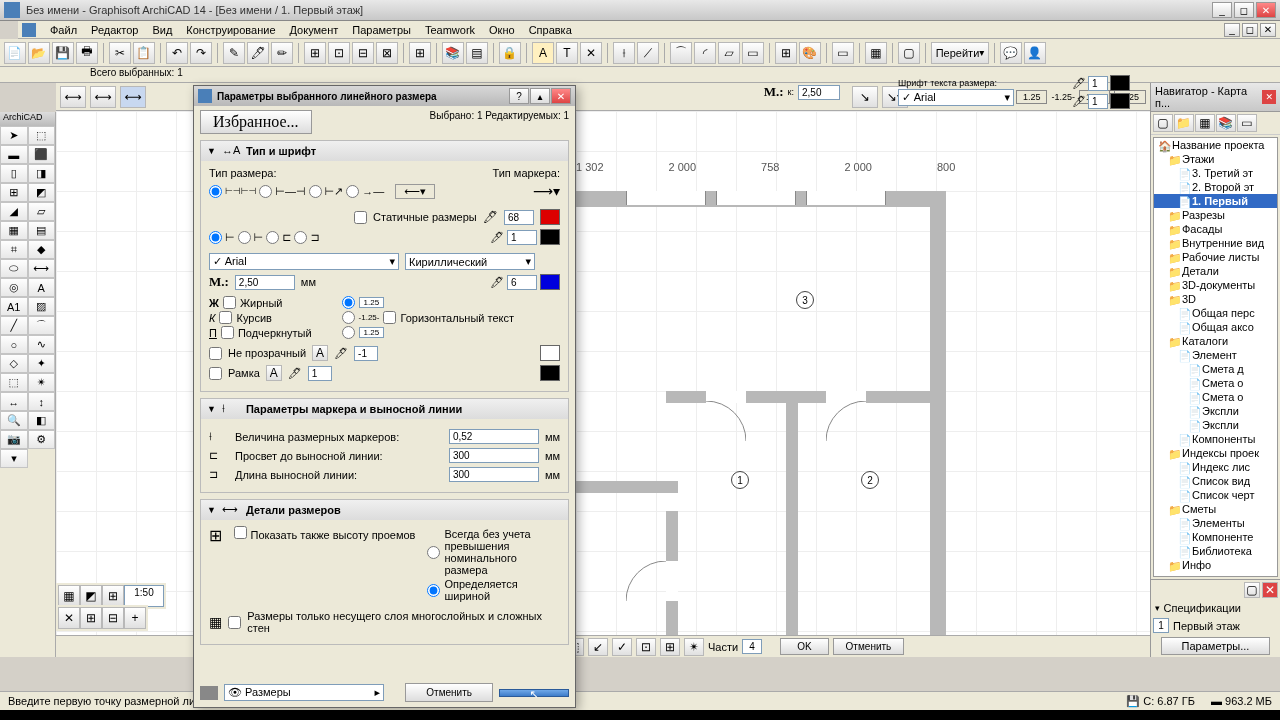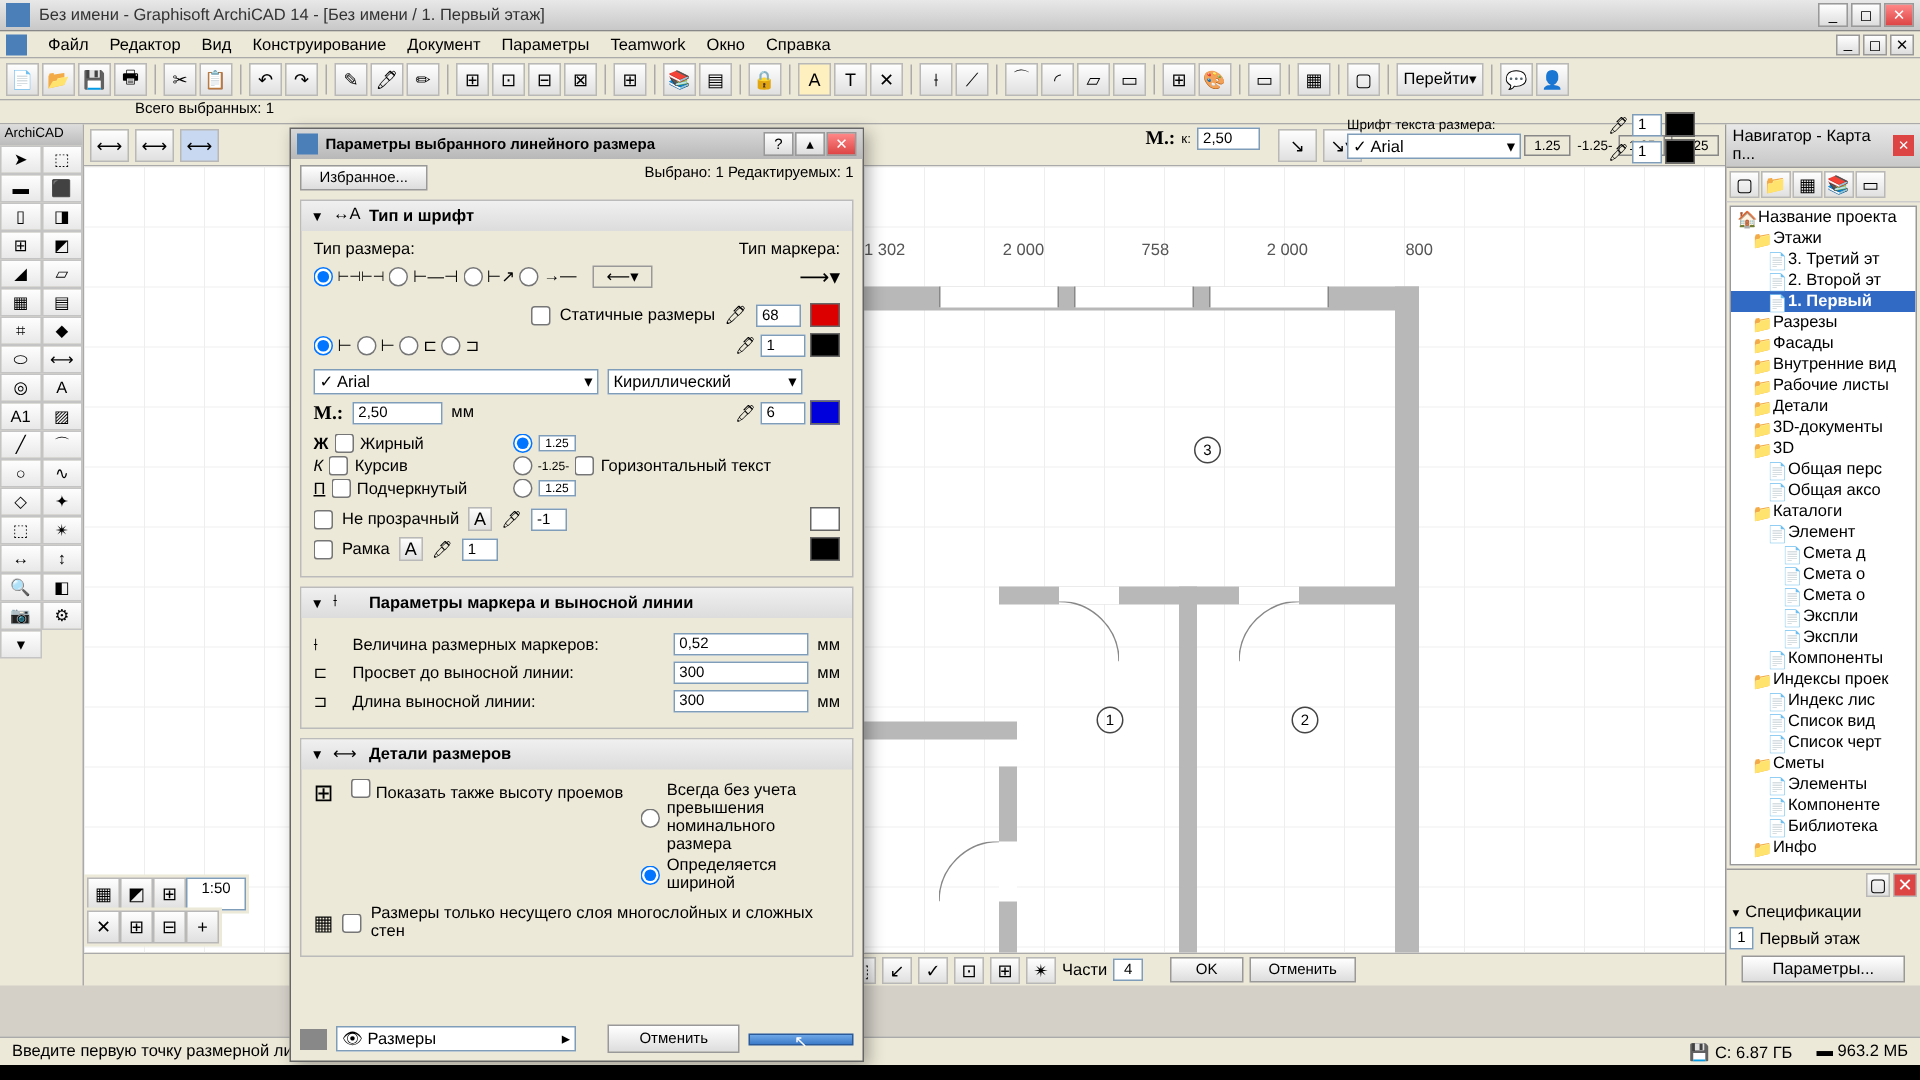--- a/index.html
+++ b/index.html
@@ -6,35 +6,35 @@
 body { background: #000; overflow: hidden; width: 1280px; height: 720px; }
 .app { background: #d4d0c8; width: 1280px; height: 710px; position: relative; }
 
 .titlebar { background: linear-gradient(to bottom, #e8e8e8, #c8c8c8); height: 21px; display: flex; align-items: center; padding: 0 4px; border-bottom: 1px solid #888; }
 .titlebar-icon { width: 16px; height: 16px; background: #4a7fb8; margin-right: 6px; }
 .titlebar-text { flex: 1; color: #333; }
 .win-controls { display: flex; gap: 2px; }
 .win-btn { width: 20px; height: 16px; background: linear-gradient(to bottom, #fff, #ddd); border: 1px solid #999; display: flex; align-items: center; justify-content: center; cursor: pointer; font-size: 10px; }
 .win-btn.close { background: linear-gradient(to bottom, #f88, #d44); color: #fff; }
 
-.menubar { background: #ece9d8; height: 18px; display: flex; align-items: center; padding: 0 4px; gap: 2px; border-bottom: 1px solid #aaa; }
+.menubar { background: #ece9d8; height: 18px; display: flex; align-items: center; padding: 0 4px; gap: 2px; border-bottom: 1px solid #aaa; margin-left: 18px; }
 .menu-item { padding: 1px 6px; cursor: pointer; }
 .doc-ctrls { margin-left: auto; display: flex; gap: 2px; }
 .doc-ctrls .win-btn { width: 16px; height: 14px; }
 
 .toolbar { background: #ece9d8; height: 28px; display: flex; align-items: center; padding: 2px 4px; gap: 2px; border-bottom: 1px solid #aaa; }
 .tbtn { width: 22px; height: 22px; background: linear-gradient(to bottom, #fefefe, #e0e0e0); border: 1px solid #b8b8b8; display: flex; align-items: center; justify-content: center; cursor: pointer; font-size: 12px; }
 .tbtn.wide { width: 58px; font-size: 10px; padding: 0 4px; }
 .tsep { width: 1px; height: 20px; background: #aaa; margin: 0 3px; }
 
 .selbar { background: #ece9d8; height: 16px; padding: 0 90px; font-size: 10px; border-bottom: 1px solid #aaa; }
 
 .workspace { display: flex; height: 574px; }
 
-.toolbox { width: 56px; background: #ece9d8; border-right: 1px solid #aaa; display: flex; flex-direction: column; }
+.toolbox { width: 56px; background: #ece9d8; border-right: 1px solid #aaa; display: flex; flex-direction: column; margin-top: 29px; }
 .toolbox-row { display: flex; }
 .tool { width: 28px; height: 19px; border: 1px solid #c4c4c4; background: linear-gradient(to bottom, #fefefe, #e8e8e8); display: flex; align-items: center; justify-content: center; cursor: pointer; font-size: 11px; }
 
 .canvas-area { flex: 1; display: flex; flex-direction: column; position: relative; }
 .infobar { height: 28px; background: #ece9d8; border-bottom: 1px solid #aaa; display: flex; align-items: center; padding: 0 4px; gap: 4px; }
 .infobar .tbtn { width: 26px; height: 22px; }
 .ctrl-row { height: 22px; background: #ece9d8; border-top: 1px solid #aaa; display: flex; align-items: center; padding: 0 4px; gap: 4px; }
 .ctrl-row .tbtn { width: 20px; height: 18px; }
 .canvas { flex: 1; background: #fff; position: relative; overflow: hidden; }
 .grid { position: absolute; inset: 0; background-image: linear-gradient(to right, #eee 1px, transparent 1px), linear-gradient(to bottom, #eee 1px, transparent 1px); background-size: 40px 40px; }
@@ -58,21 +58,21 @@
 .tree-icon { width: 12px; height: 10px; display: inline-block; }
 .spec-panel { border-top: 1px solid #999; }
 .spec-row { display: flex; align-items: center; padding: 2px; gap: 4px; }
 .spec-btn { background: linear-gradient(to bottom, #fff, #ddd); border: 1px solid #999; padding: 2px 20px; margin: 2px auto; display: block; cursor: pointer; }
 
 .dialog { position: absolute; left: 193px; top: 85px; width: 383px; height: 623px; background: #ece9d8; border: 1px solid #666; box-shadow: 3px 3px 10px rgba(0,0,0,0.3); z-index: 100; }
 .dialog-title { background: linear-gradient(to bottom, #d8d8d8, #b8b8b8); height: 20px; display: flex; align-items: center; padding: 0 4px; }
 .dialog-title-text { flex: 1; font-weight: bold; font-size: 10px; }
 .dialog-ctrls { display: flex; gap: 1px; }
 .dialog-body { padding: 4px 6px; }
-.fav-btn { background: linear-gradient(to bottom, #fff, #ddd); border: 1px solid #999; padding: 2px 12px; cursor: pointer; font-size: 10px; }
+.fav-btn { background: linear-gradient(to bottom, #fff, #ddd); border: 1px solid #999; padding: 2px 12px; cursor: pointer; font-size: 16px; font-family: Liberation Serif, serif; }
 .sel-info { float: right; font-size: 10px; }
 .section { border: 1px solid #bbb; margin-top: 6px; background: #ece9d8; }
 .section-hdr { background: linear-gradient(to bottom, #f0f0f0, #dcdcdc); padding: 3px 6px; display: flex; align-items: center; gap: 6px; cursor: pointer; }
 .section-hdr .chev { font-size: 9px; }
 .section-hdr .hicon { width: 18px; height: 14px; display: inline-block; font-size: 11px; }
 .section-content { padding: 6px 8px; font-size: 10px; }
 .field-row { display: flex; align-items: center; gap: 6px; margin: 4px 0; }
 .radio-grp { display: flex; align-items: center; gap: 3px; }
 .tinput { border: 1px solid #7f9db9; background: #fff; padding: 1px 3px; font-size: 10px; }
 .swatch { width: 20px; height: 16px; border: 1px solid #666; display: inline-block; }

